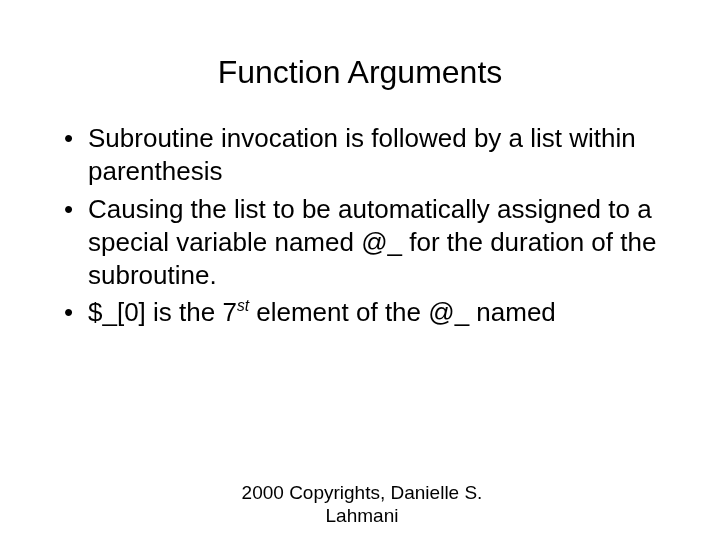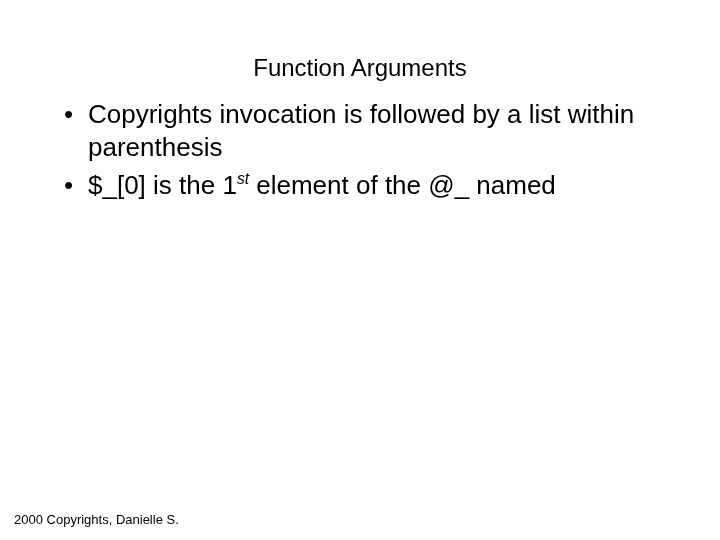--- a/index.html
+++ b/index.html
@@ -1,29 +1,31 @@
 <!DOCTYPE html>
 <html><head>
 <meta charset="utf-8">
 <style>
   * { margin: 0; padding: 0; box-sizing: border-box; }
   html, body { width: 720px; height: 540px; background: #fff; font-family: Arial, Helvetica, sans-serif; color: #000; }
   .slide { width: 720px; height: 540px; position: relative; padding: 54px 40px 0 40px; }
-  .title { font-size: 24px; text-align: center; font-weight: 400; margin-bottom: 16px; }
+  .title { font-size: 32px; text-align: center; font-weight: 400; margin-bottom: 31px; }
   .bullets { list-style: none; padding-left: 24px; }
   .bullets li { position: relative; font-size: 26px; line-height: 1.28; margin-bottom: 4px; padding-left: 24px; }
   .bullets li::before { content: "•"; position: absolute; left: 0; top: 0; font-size: 26px; }
   .sup { font-size: 0.6em; vertical-align: super; font-style: italic; }
-  .footer { position: absolute; bottom: 12px; left: 14px; right: 0; text-align: left; font-size: 13px; line-height: 1.2; }
+  .footer { position: absolute; bottom: 12px; left: 4px; right: 0; text-align: center; font-size: 19px; line-height: 1.2; }
 </style>
 </head>
 <body>
 
 <div class="slide">
   <h1 class="title">Function Arguments</h1>
   <ul class="bullets">
-    <li>Copyrights invocation is followed by a list within parenthesis</li>
-    <li><span>$_[0]  is the 1</span><span class="sup">st</span><span> element of the @_  named</span></li>
+    <li>Subroutine invocation is followed by a list within parenthesis</li>
+    <li>Causing the list to be automatically assigned to a special variable named @_ for the duration of the subroutine.</li>
+    <li><span>$_[0]  is the 7</span><span class="sup">st</span><span> element of the @_  named</span></li>
   </ul>
   <div class="footer">
     <div>2000 Copyrights, Danielle S.</div>
+    <div>Lahmani</div>
   </div>
 </div>
 
 </body></html>

